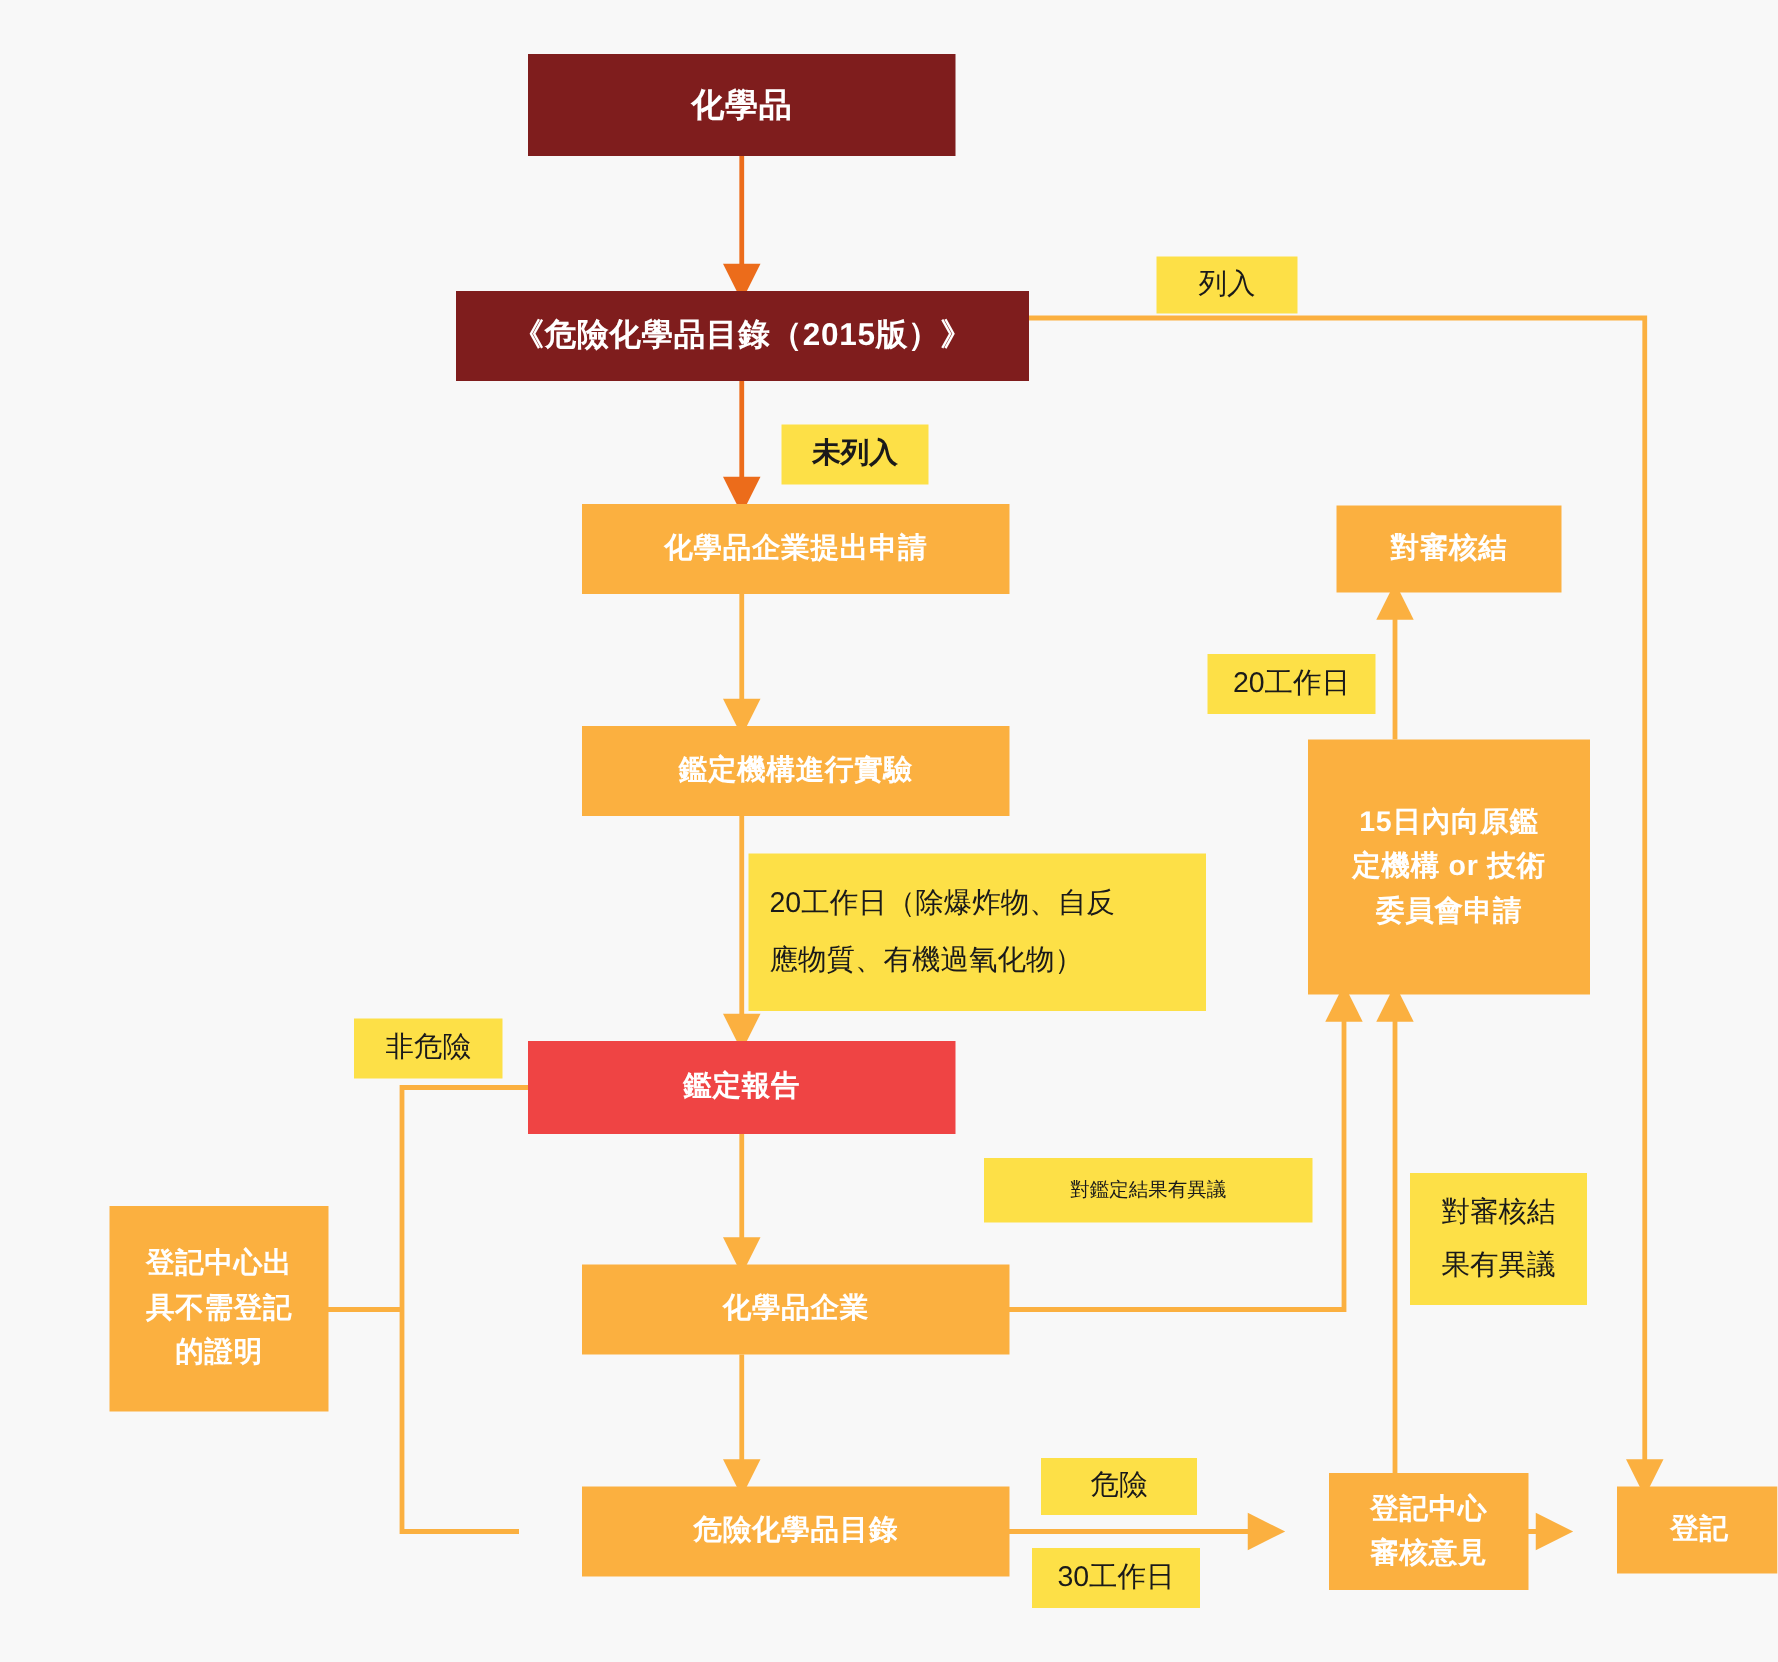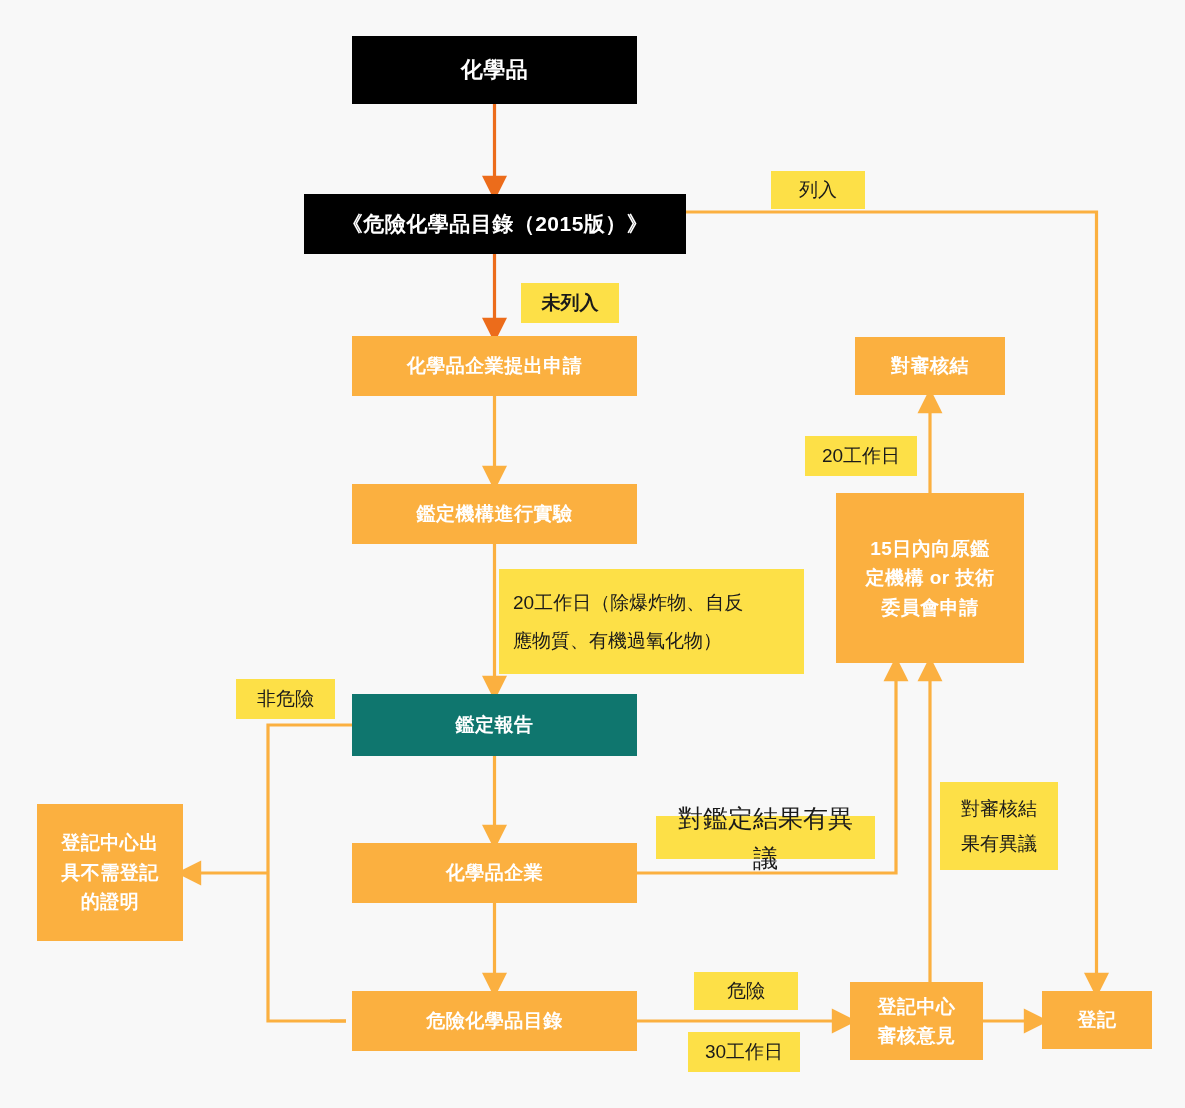--- a/index.html
+++ b/index.html
@@ -28,23 +28,23 @@
     display: flex;
     align-items: center;
     justify-content: center;
     text-align: center;
     color: #ffffff;
     font-weight: bold;
     line-height: 1.55;
     letter-spacing: 0.5px;
     z-index: 3;
   }
-  .node.orange   { background: #000000; }
-  .node.amber    { background: #fbb040; }
-  .node.green    { background: #0f766e; }
+  .node.orange   { background: #7f1d1d; }
+  .node.amber    { background: #fbb040; margin-left: 36px; }
+  .node.green    { background: #ef4444; }
   .edge-label {
     position: absolute;
     box-sizing: border-box;
     background: #fde047;
     color: #1a1a1a;
     font-weight: normal;
     line-height: 1.6;
     text-align: center;
     display: flex;
     align-items: center;
@@ -137,21 +137,21 @@
 
   <div class="edge-label" style="left:521px; top:283px; width:98px; height:40px; font-size:19px;font-weight:bold;">未列入</div>
 
   <div class="edge-label" style="left:499px; top:569px; width:305px; height:105px; font-size:19px; line-height:1.95; text-align:left; justify-content:flex-start; padding-left:14px;">20工作日（除爆炸物、自反
 應物質、有機過氧化物）</div>
 
   <div class="edge-label" style="left:236px; top:679px; width:99px; height:40px; font-size:19px;">非危險</div>
 
   <div class="edge-label" style="left:805px; top:436px; width:112px; height:40px; font-size:19px;">20工作日</div>
 
-  <div class="edge-label" style="left:656px; top:816px; width:219px; height:43px; font-size:25px;">對鑑定結果有異議</div>
+  <div class="edge-label" style="left:656px; top:772px; width:219px; height:43px; font-size:13px;">對鑑定結果有異議</div>
 
   <div class="edge-label" style="left:940px; top:782px; width:118px; height:88px; font-size:19px; line-height:1.85;">對審核結
 果有異議</div>
 
   <div class="edge-label" style="left:694px; top:972px; width:104px; height:38px; font-size:19px;">危險</div>
 
   <div class="edge-label" style="left:688px; top:1032px; width:112px; height:40px; font-size:19px;">30工作日</div>
 
 </div>
 

